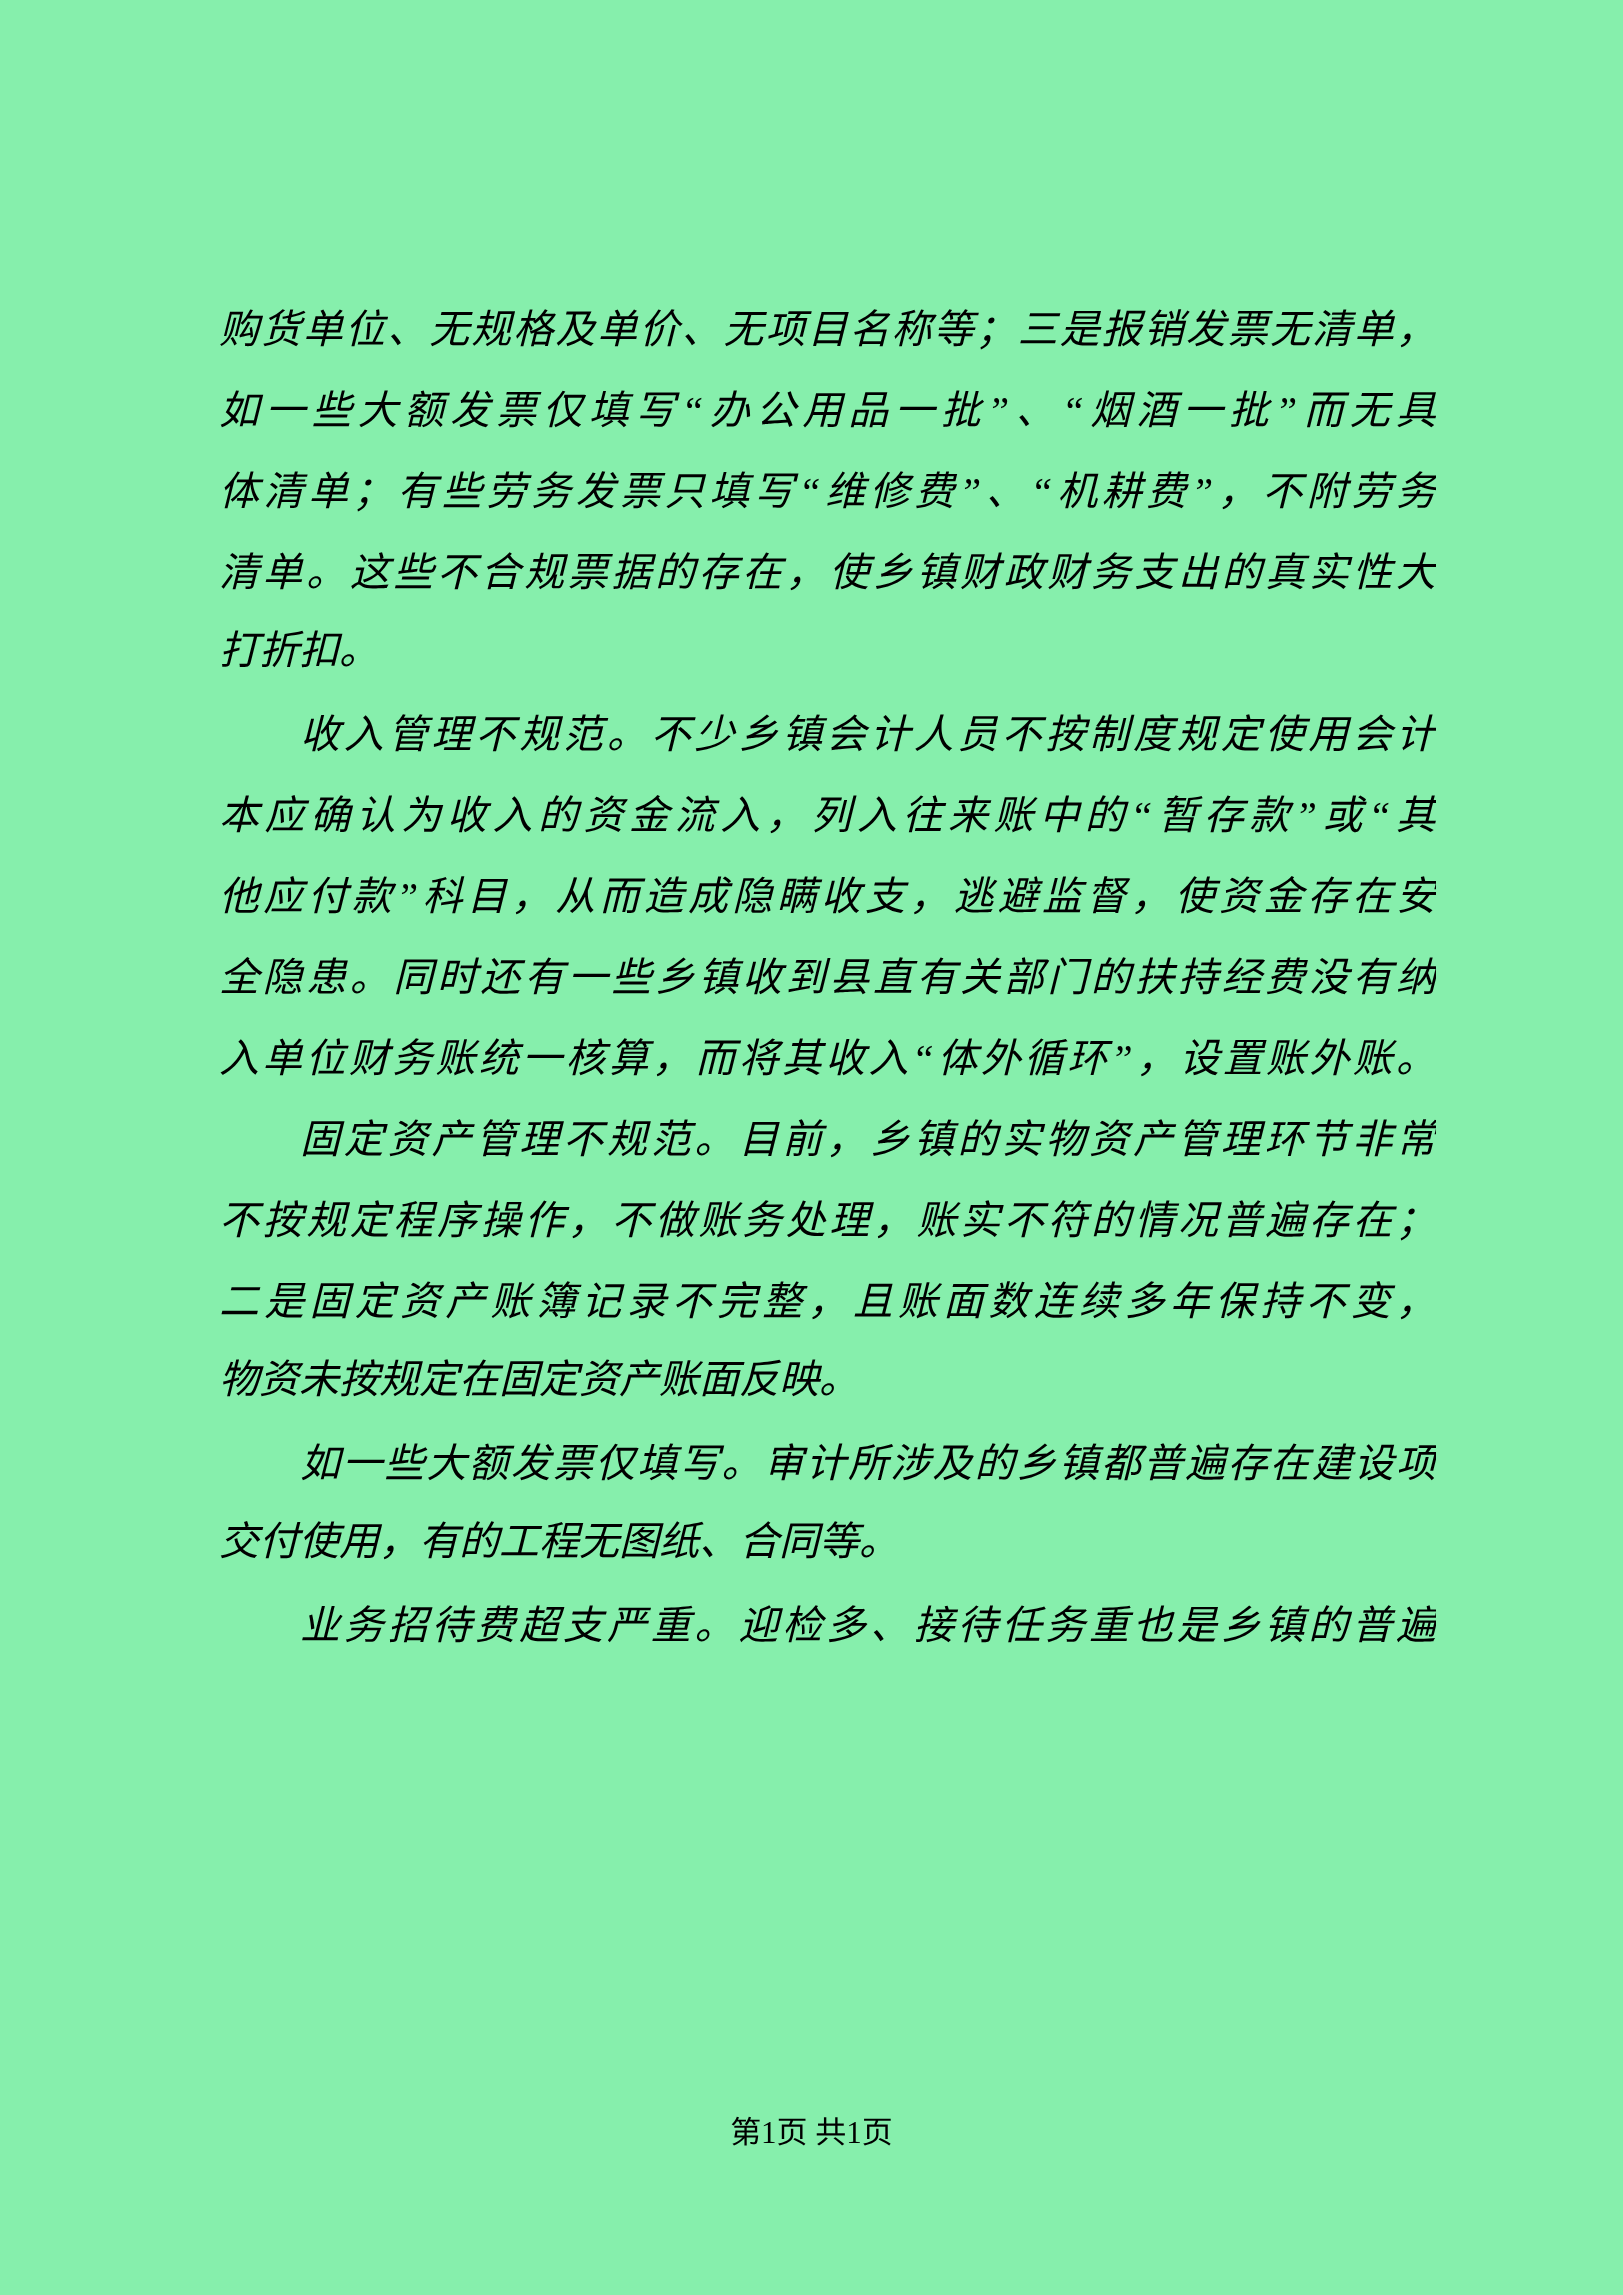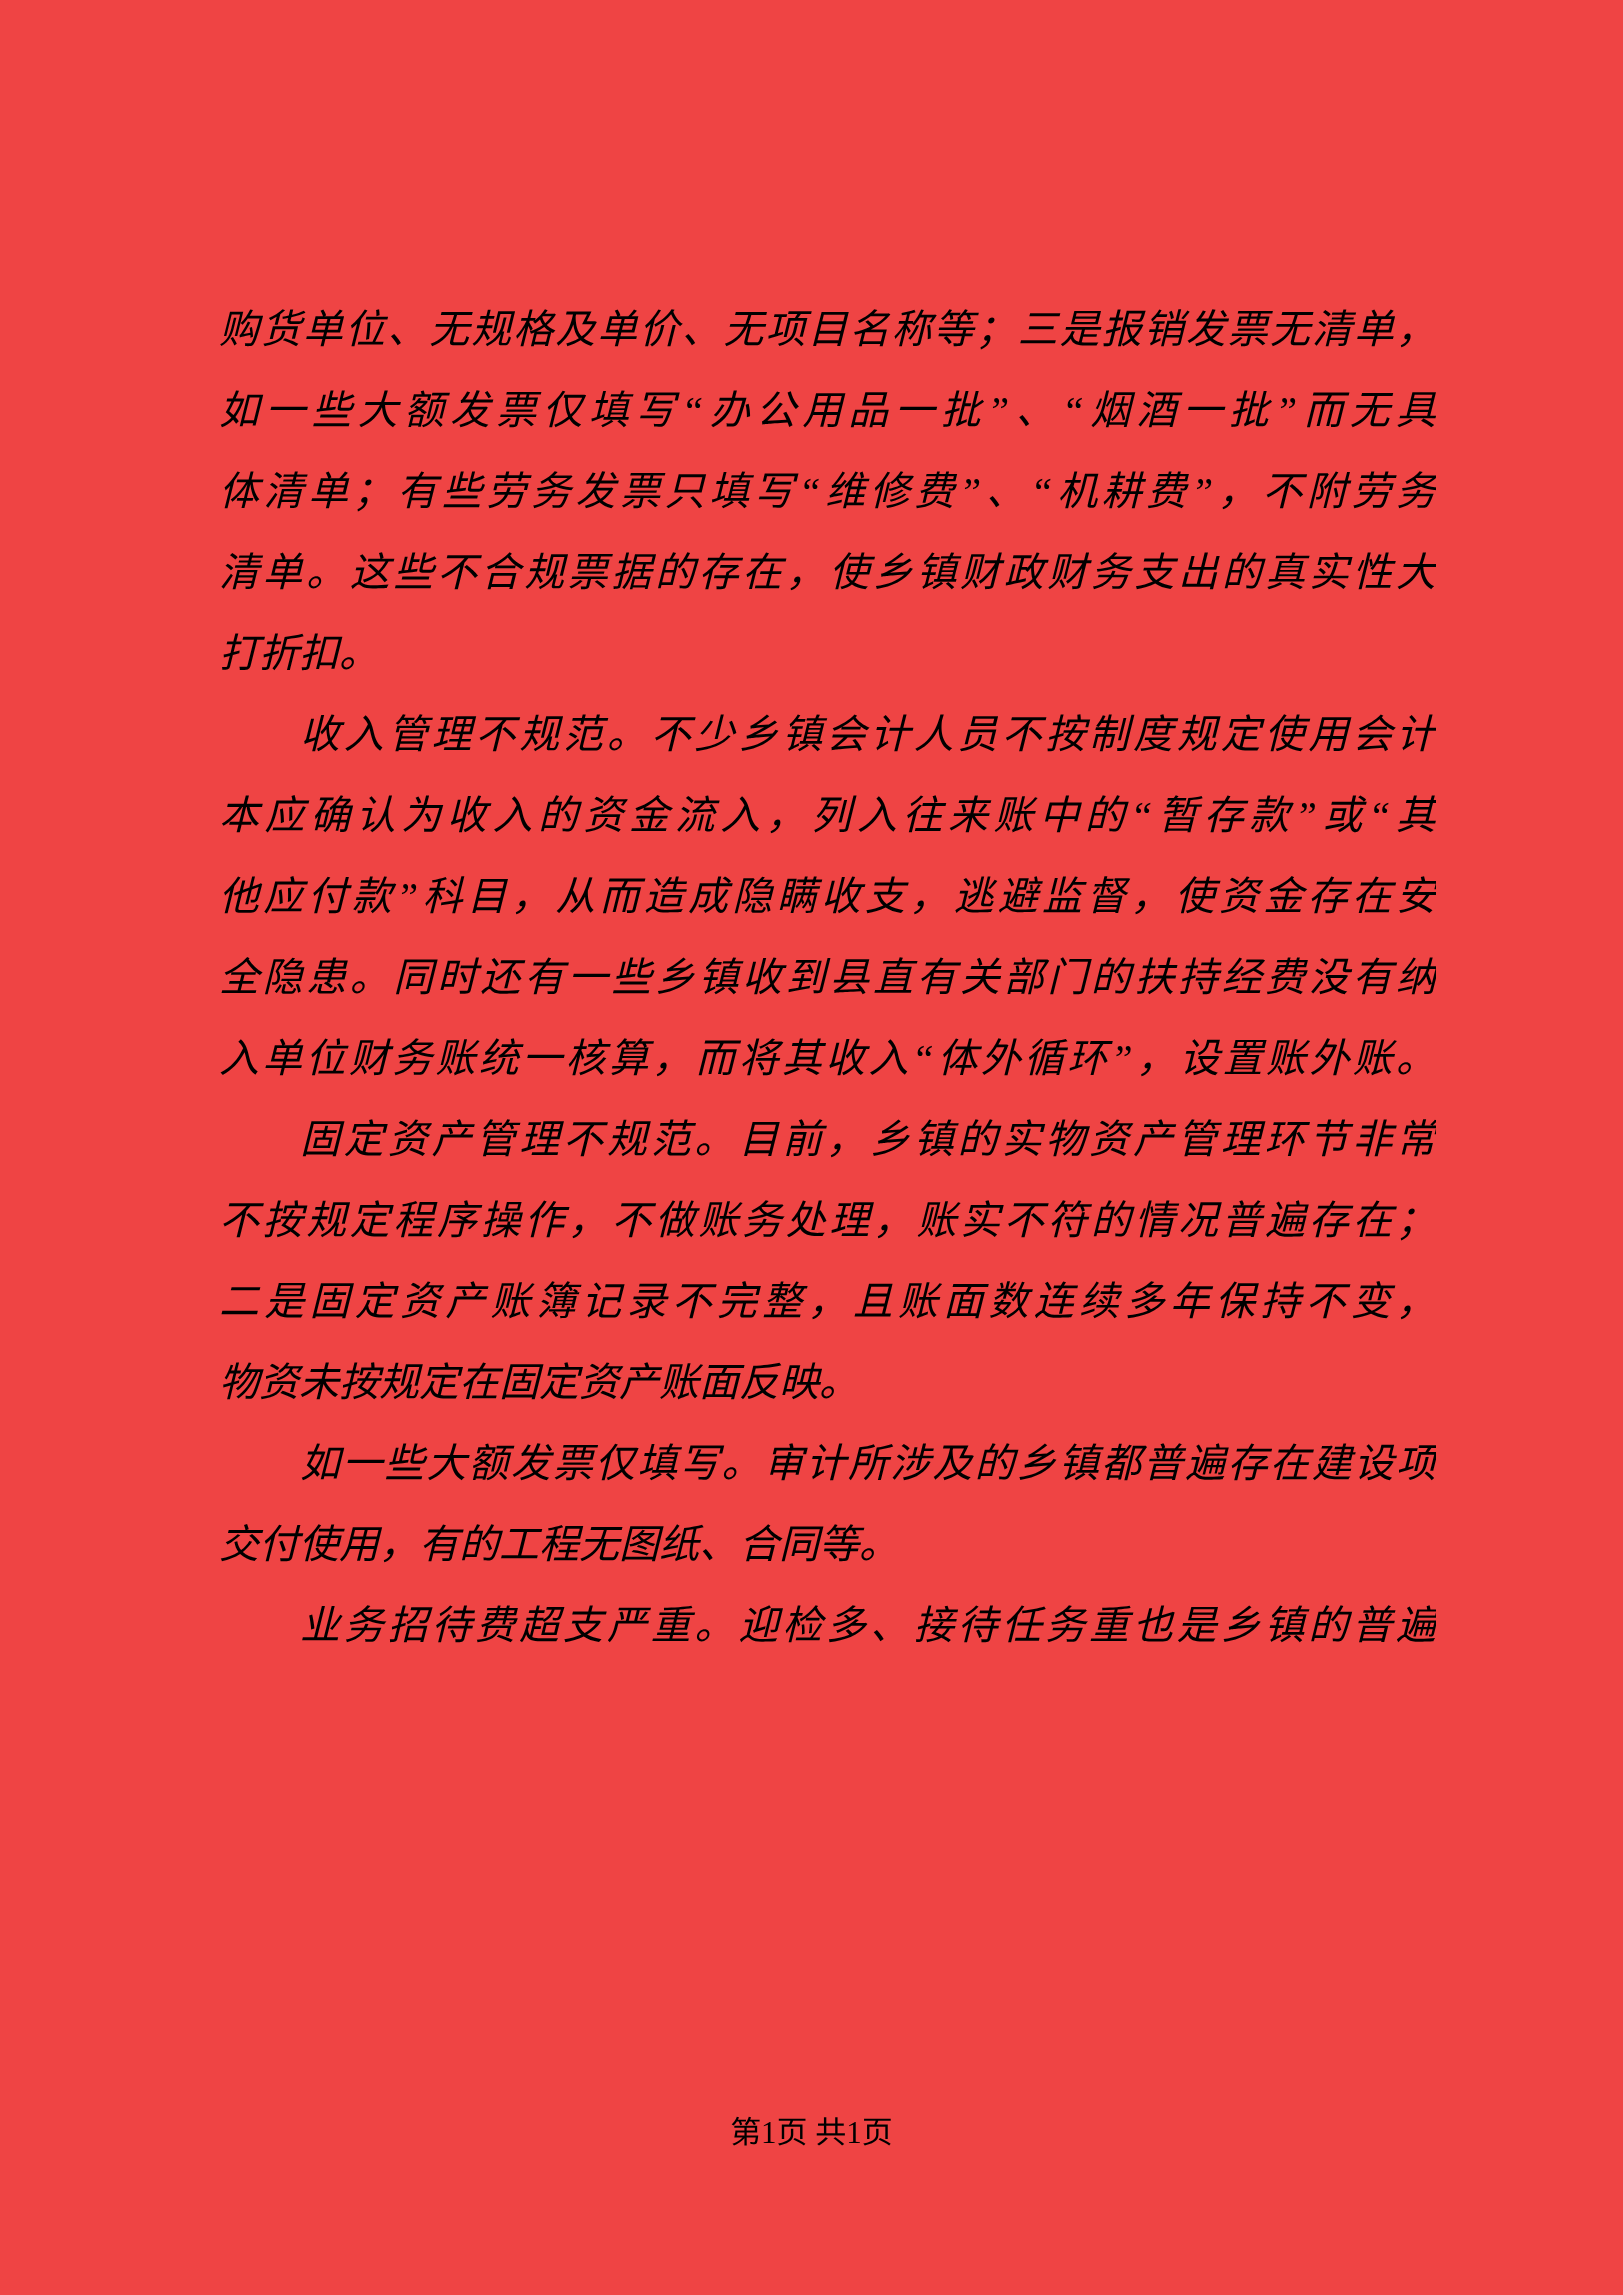--- a/index.html
+++ b/index.html
@@ -4,21 +4,21 @@
 <style>
   html, body {
     margin: 0;
     padding: 0;
     background: #e0e0e0;
   }
   .page {
     position: relative;
     width: 1623px;
     height: 2295px;
-    background: #ef4444;
+    background: #86efac;
     overflow: hidden;
   }
   .text-block {
     position: absolute;
     left: 219px;
     top: 289px;
     width: 1217px;
   }
   .line {
     font-family: "Liberation Serif", "DejaVu Serif", serif;
@@ -28,20 +28,21 @@
     color: #000000;
     text-align: justify;
     text-align-last: justify;
     text-justify: inter-character;
     overflow: hidden;
     white-space: normal;
   }
   .line.no-justify {
     text-align: center;
     text-align-last: left;
+    font-family: Liberation Mono, monospace;
   }
   .line.indent {
     padding-left: 81px; 
   }
   .footer {
     position: absolute;
     top: 2113px;
     left: 0;
     width: 100%;
     box-sizing: border-box;

